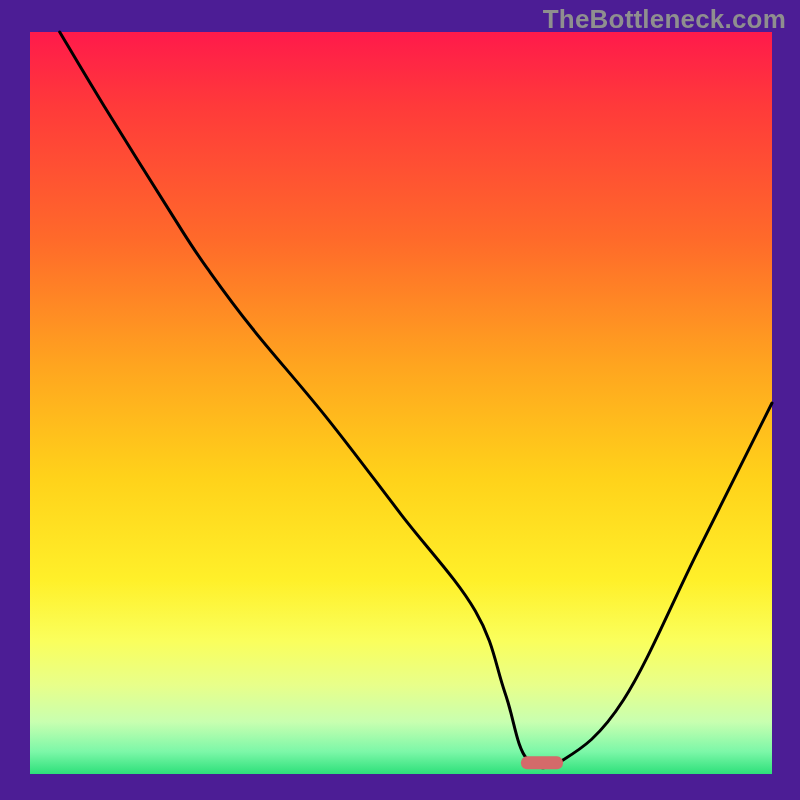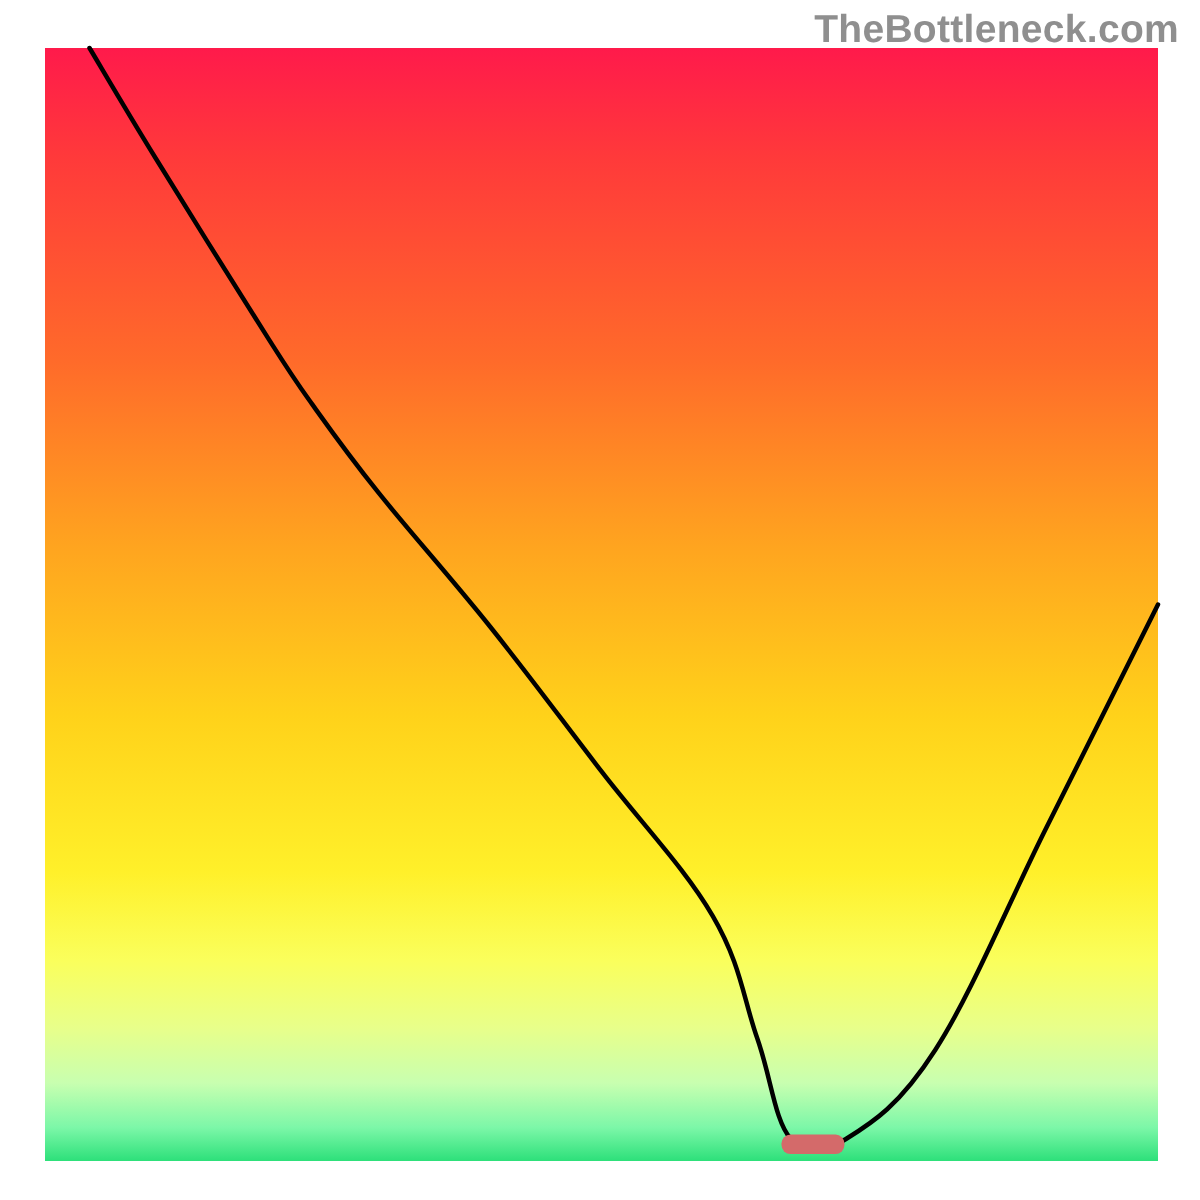--- a/index.html
+++ b/index.html
@@ -9,21 +9,21 @@
     height: 800px;
     background: #000;
     overflow: hidden;
   }
   .frame {
     position: absolute;
     left: 0;
     top: 0;
     width: 800px;
     height: 800px;
-    background: #ffffff;
+    background: #4c1d95;
   }
   .watermark {
     position: absolute;
     top: 4px;
     right: 14px;
     font-family: Arial, Helvetica, sans-serif;
     font-size: 26px;
     font-weight: 600;
     color: #8f8f8f;
     letter-spacing: 0.2px;

